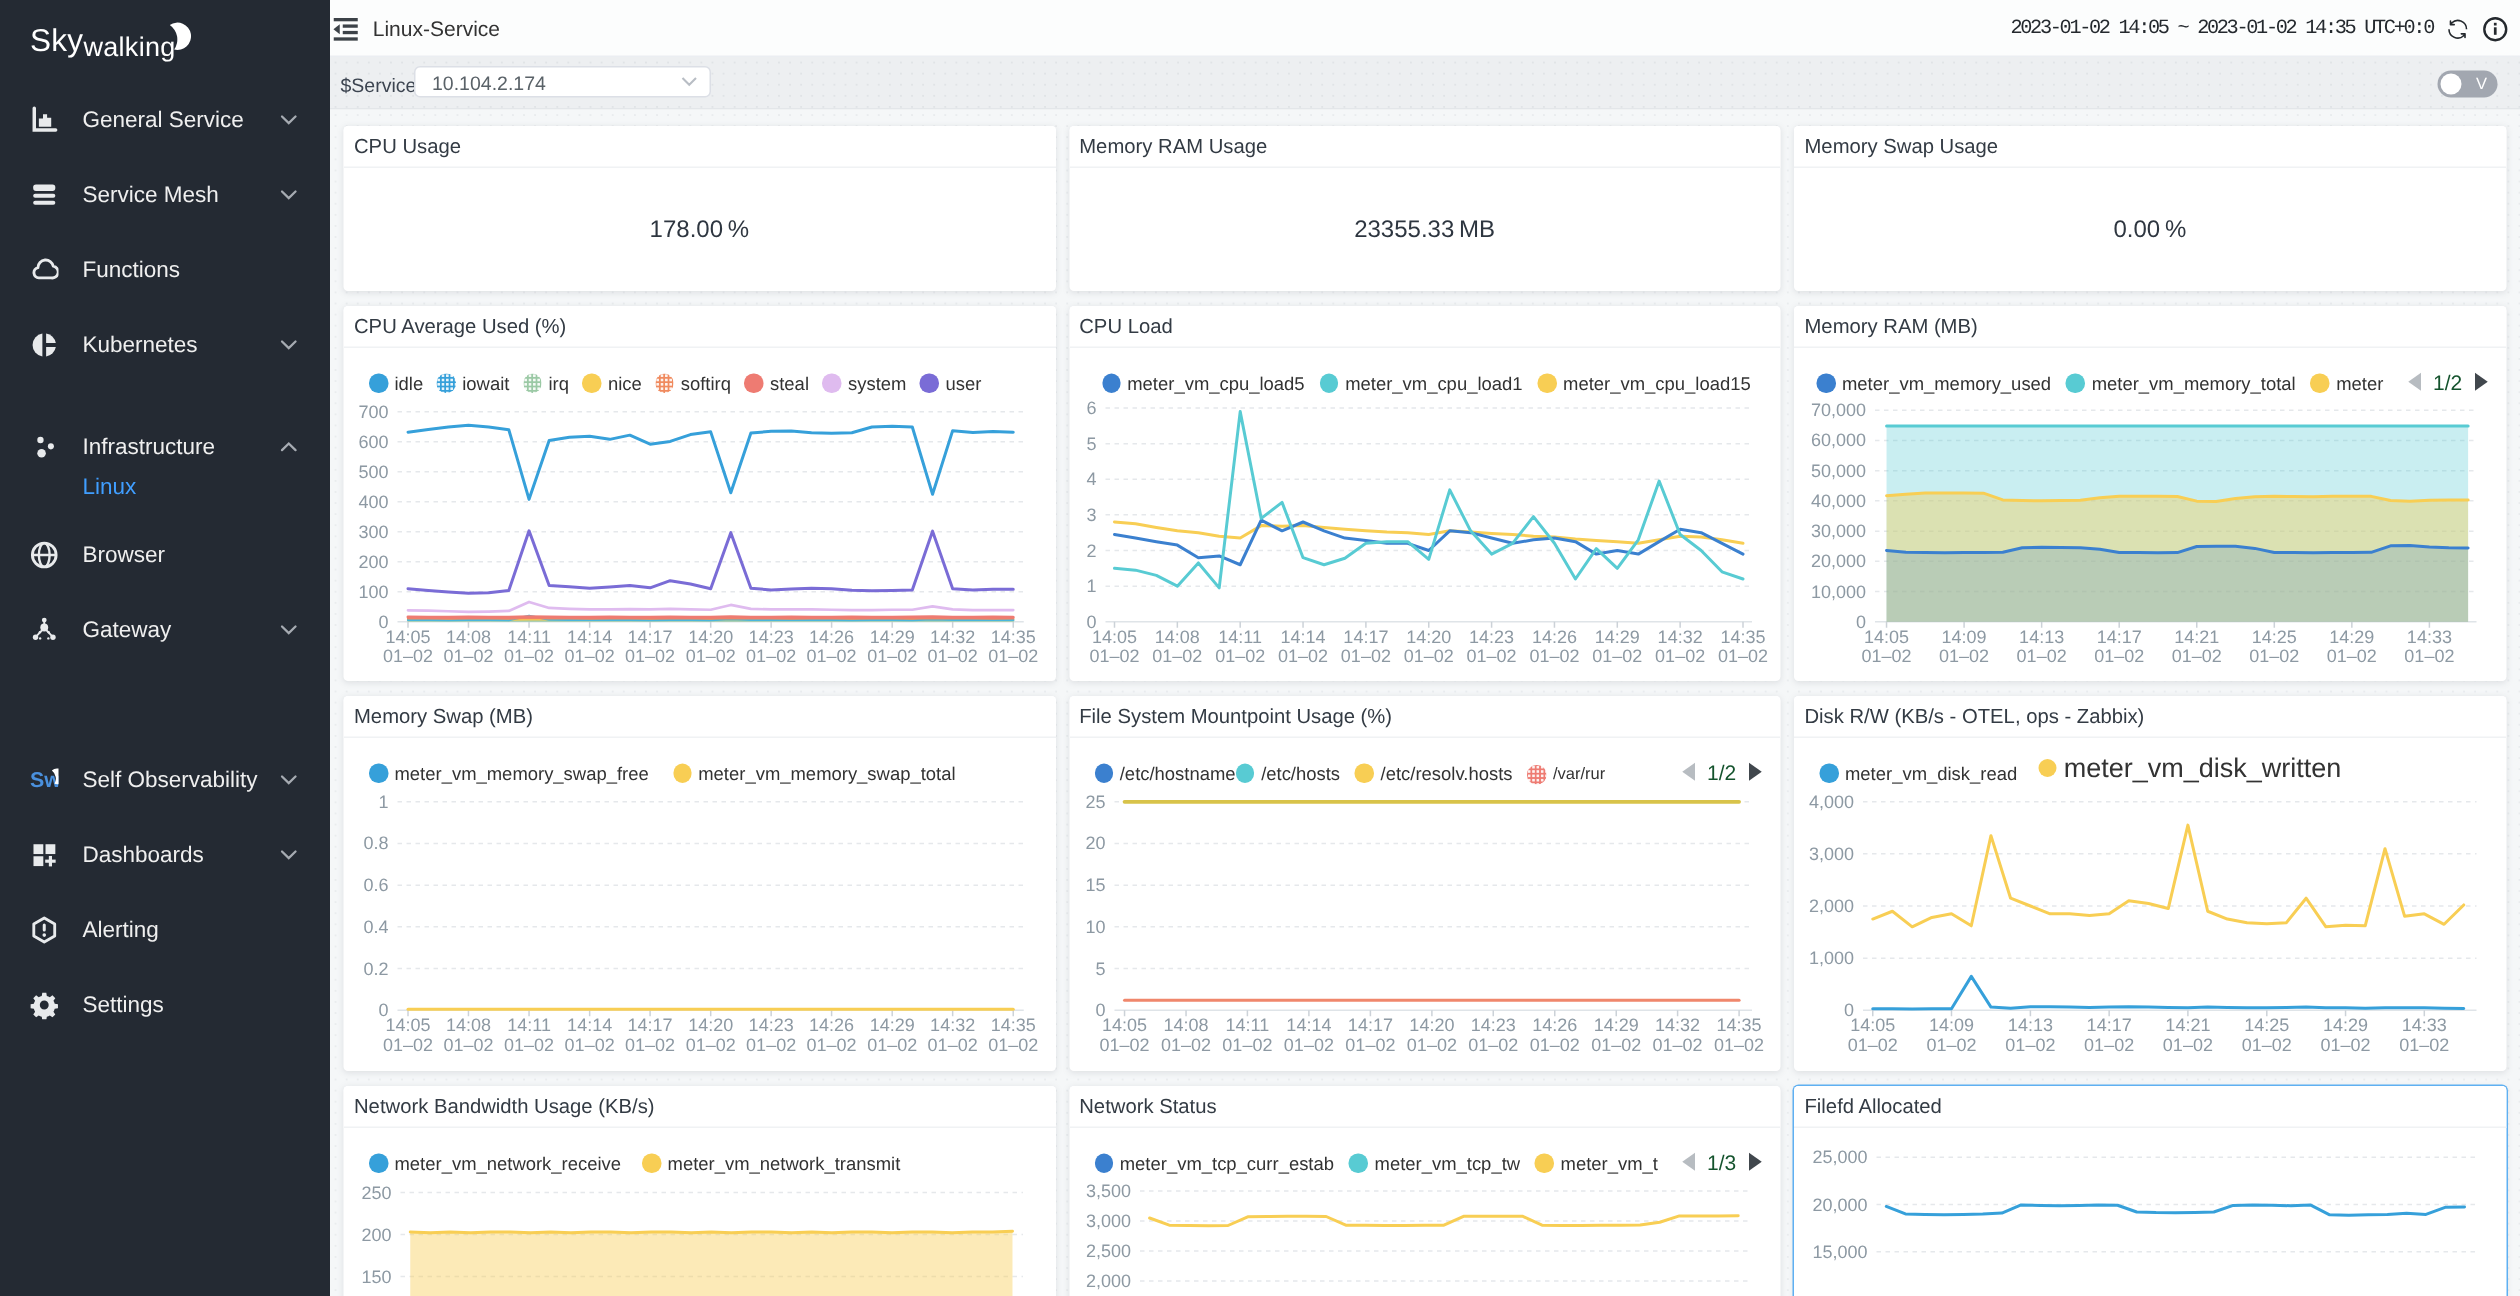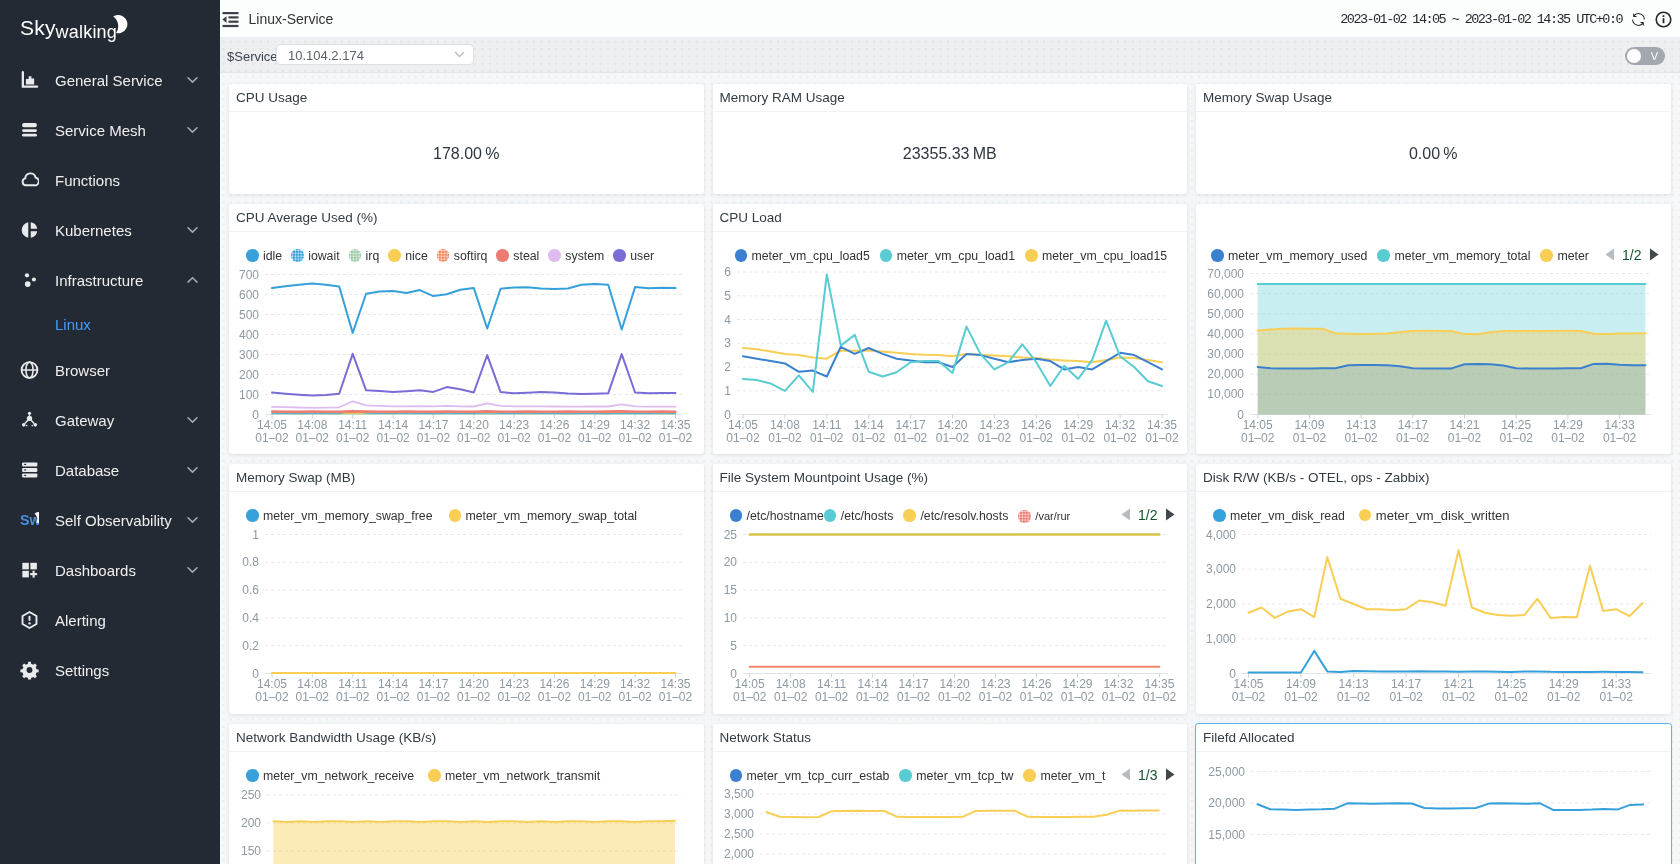--- a/index.html
+++ b/index.html
@@ -85,21 +85,21 @@
         <svg class="mic" viewBox="0 0 18 18" width="19" height="19">
           <path d="M7.8 1.7 A7.4 7.4 0 0 0 7.8 16.3 Z" fill="#e8eaec"></path>
           <path d="M10.2 1.7 A7.4 7.4 0 0 1 16.3 7.8 L10.2 7.8 Z" fill="#e8eaec"></path>
           <path d="M10.2 10.2 L16.3 10.2 A7.4 7.4 0 0 1 10.2 16.3 Z" fill="#e8eaec"></path>
         </svg>
         <span class="mtx">Kubernetes</span>
         <svg class="chev" width="11" height="7" viewBox="0 0 11 7">
           <polyline points="1,1.2 5.5,5.6 10,1.2" fill="none" stroke="#a6abb2" stroke-width="1.5" stroke-linecap="round"></polyline>
         </svg>
       </div>
-    <div class="mitem" style="top:255px">
+    <div class="mitem" style="top:273px">
         <svg class="mic" viewBox="0 0 18 18" width="19" height="19">
           <circle cx="6.6" cy="4.6" r="2" fill="#e8eaec"></circle>
           <circle cx="13.2" cy="8.6" r="1.9" fill="#e8eaec"></circle>
           <circle cx="7.3" cy="12.9" r="2.7" fill="#e8eaec"></circle>
         </svg>
         <span class="mtx">Infrastructure</span>
         <svg class="chev" width="11" height="7" viewBox="0 0 11 7">
           <polyline points="1,5.6 5.5,1.2 10,5.6" fill="none" stroke="#a6abb2" stroke-width="1.5" stroke-linecap="round"></polyline>
         </svg>
       </div>
@@ -119,38 +119,20 @@
           <circle cx="14.5" cy="13.6" r="1.7" fill="#e8eaec"></circle>
           <line x1="9" y1="7.6" x2="9" y2="3.7" stroke="#e8eaec" stroke-width="1.2"></line>
           <line x1="9" y1="7.6" x2="4.4" y2="12.6" stroke="#e8eaec" stroke-width="1.2"></line>
           <line x1="9" y1="7.6" x2="13.6" y2="12.6" stroke="#e8eaec" stroke-width="1.2"></line>
           <circle cx="6.2" cy="10.4" r="0.75" fill="#e8eaec"></circle>
           <circle cx="11.8" cy="10.4" r="0.75" fill="#e8eaec"></circle>
           <circle cx="6.4" cy="14.3" r="0.75" fill="#e8eaec"></circle>
           <circle cx="11.6" cy="14.3" r="0.75" fill="#e8eaec"></circle>
         </svg>
         <span class="mtx">Gateway</span>
-        <svg class="chev" width="11" height="7" viewBox="0 0 11 7">
-          <polyline points="1,1.2 5.5,5.6 10,1.2" fill="none" stroke="#a6abb2" stroke-width="1.5" stroke-linecap="round"></polyline>
-        </svg>
-      </div>
-    <div class="mitem" style="top:445px">
-        <svg class="mic" viewBox="0 0 18 18" width="19" height="19">
-          <g fill="#e8eaec">
-            <rect x="2" y="1.8" width="14.4" height="3.8" rx="0.9"></rect>
-            <rect x="2" y="7" width="14.4" height="3.8" rx="0.9"></rect>
-            <rect x="2" y="12.2" width="14.4" height="3.8" rx="0.9"></rect>
-          </g>
-          <g fill="#242a33">
-            <rect x="4" y="3.2" width="1.8" height="1.1"></rect>
-            <rect x="4" y="8.4" width="1.8" height="1.1"></rect>
-            <rect x="4" y="13.6" width="1.8" height="1.1"></rect>
-          </g>
-        </svg>
-        <span class="mtx">Database</span>
         <svg class="chev" width="11" height="7" viewBox="0 0 11 7">
           <polyline points="1,1.2 5.5,5.6 10,1.2" fill="none" stroke="#a6abb2" stroke-width="1.5" stroke-linecap="round"></polyline>
         </svg>
       </div>
     <div class="mitem" style="top:495px">
         <svg class="mic" viewBox="0 0 18 18" width="19" height="19">
           <text x="0" y="13.5" font-family="Liberation Sans" font-size="13.5" font-weight="bold" fill="#4a90dd">Sw</text>
           <path d="M13.8 3.0 A5 5 0 1 1 15.5 11.4 A6.6 6.6 0 0 0 13.8 3.0 Z" fill="#fff"></path>
         </svg>
         <span class="mtx">Self Observability</span>
@@ -398,20 +380,21 @@
             <span class="lc" style="background:#58cbd3;"></span>
             <span class="lt" style="font-size:12.3px">meter_vm_cpu_load1</span>
           </span>
           <span class="li" style="margin-right:10px">
             <span class="lc" style="background:#f8ce54;"></span>
             <span class="lt" style="font-size:12.3px">meter_vm_cpu_load15</span>
           </span>
         </div>
       </div>
 <div class="card" style="left:976.5px;top:130.5px;width:474.5px;height:250.5px">
+        <div class="ct">Memory RAM (MB)</div>
         <svg width="472" height="222" viewBox="0 0 472 222" style="position:absolute;left:0;top:28px;overflow:hidden">
           <line x1="54" y1="182.5" x2="455" y2="182.5" stroke="#dfe4e8" stroke-width="1"></line>
           <text x="48" y="186.5" text-anchor="end" font-family="Liberation Sans" font-size="12" fill="#8d99a3">0</text>
           <line x1="54" y1="162.4" x2="455" y2="162.4" stroke="#e5e8eb" stroke-width="1" stroke-dasharray="3 3"></line>
           <text x="48" y="166.4" text-anchor="end" font-family="Liberation Sans" font-size="12" fill="#8d99a3">10,000</text>
           <line x1="54" y1="142.2" x2="455" y2="142.2" stroke="#e5e8eb" stroke-width="1" stroke-dasharray="3 3"></line>
           <text x="48" y="146.2" text-anchor="end" font-family="Liberation Sans" font-size="12" fill="#8d99a3">20,000</text>
           <line x1="54" y1="122.1" x2="455" y2="122.1" stroke="#e5e8eb" stroke-width="1" stroke-dasharray="3 3"></line>
           <text x="48" y="126.1" text-anchor="end" font-family="Liberation Sans" font-size="12" fill="#8d99a3">30,000</text>
           <line x1="54" y1="101.9" x2="455" y2="101.9" stroke="#e5e8eb" stroke-width="1" stroke-dasharray="3 3"></line>
@@ -657,21 +640,21 @@
           <polyline points="52.5,120.7 65.6,115.5 78.8,125.9 91.9,119.6 105,117.2 118.2,125.2 131.3,65.1 144.4,106.8 157.6,112 170.7,117.2 183.8,117.2 197,118.3 210.1,117.2 223.2,108.5 236.4,110.3 249.5,113.7 262.6,58.1 275.8,115.5 288.9,120.7 302,123.1 315.2,123.8 328.3,123.1 341.4,106.8 354.6,125.9 367.7,124.9 380.8,125.2 394,73.8 407.1,118.9 420.2,117.2 433.4,124.2 446.5,111.3" fill="none" stroke="#f8ce54" stroke-width="2" stroke-linejoin="round" stroke-linecap="round"></polyline>
           <polyline points="52.5,180.5 65.6,180.5 78.8,180.6 91.9,180.5 105,180.5 118.2,158.9 131.3,179.4 144.4,180.1 157.6,179.1 170.7,179.2 183.8,179.4 197,179.6 210.1,179.4 223.2,179.2 236.4,179.4 249.5,179.6 262.6,179.8 275.8,179.4 288.9,179.6 302,179.8 315.2,179.9 328.3,179.6 341.4,179.4 354.6,179.8 367.7,179.9 380.8,180.1 394,179.9 407.1,179.8 420.2,179.9 433.4,180.1 446.5,180.3" fill="none" stroke="#36a0da" stroke-width="2" stroke-linejoin="round" stroke-linecap="round"></polyline>
         </svg>
         <div class="legend" style="padding-left:17px;top:37px;height:22px">
           <span class="li" style="margin-right:14px">
             <span class="lc" style="background:#36a0da;"></span>
             <span class="lt" style="font-size:12.3px">meter_vm_disk_read</span>
           </span>
           <span class="li" style="margin-right:14px">
             <span class="lc" style="background:#f8ce54;"></span>
-            <span class="lt" style="font-size:13px">meter_vm_disk_written</span>
+            <span class="lt" style="font-size:18px">meter_vm_disk_written</span>
           </span>
         </div>
       </div>
 <div class="card" style="left:9.5px;top:650.5px;width:474.5px;height:250.5px">
         <div class="ct">Network Bandwidth Usage (KB/s)</div>
         <div class="legend" style="padding-left:17px;top:37px;height:22px">
           <span class="li" style="margin-right:14px">
             <span class="lc" style="background:#36a0da;"></span>
             <span class="lt" style="font-size:12.3px">meter_vm_network_receive</span>
           </span>

